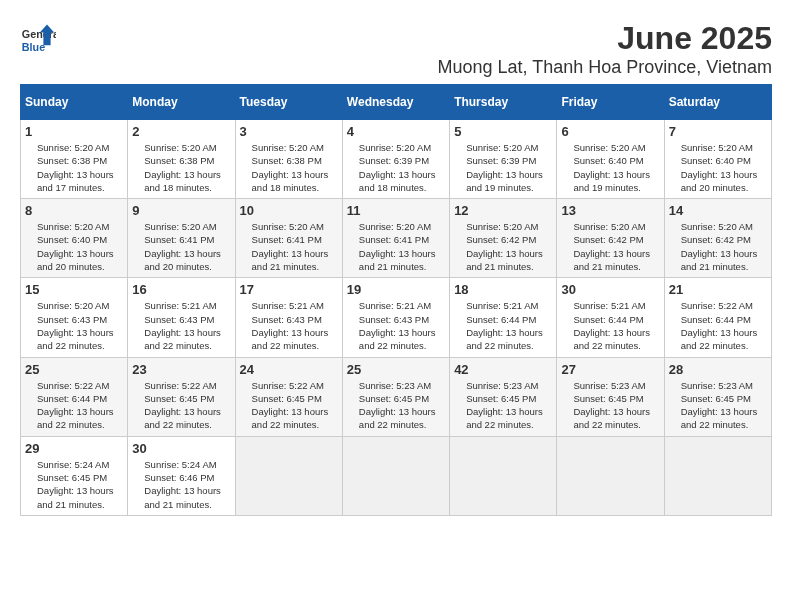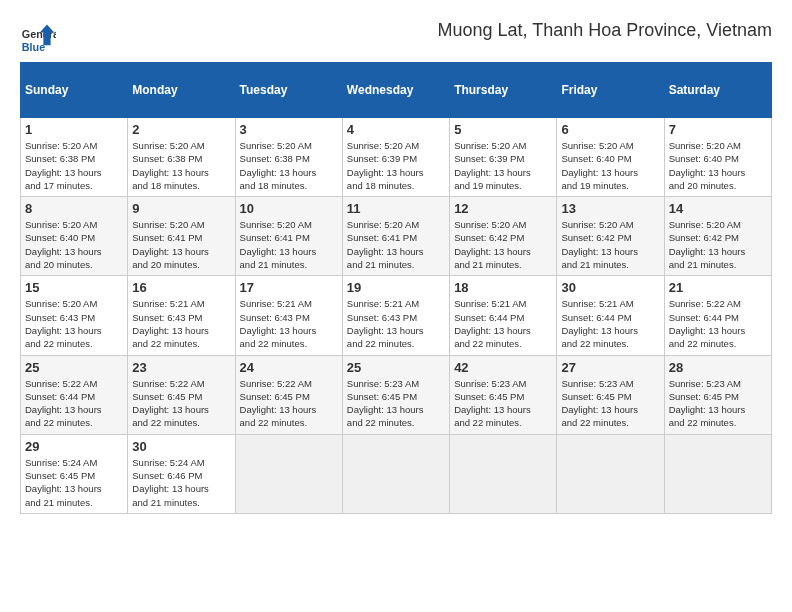--- a/index.html
+++ b/index.html
@@ -38,21 +38,21 @@
       color: #333;
     }
     table {
       width: 100%;
       border-collapse: collapse;
       font-size: 10px;
     }
     thead tr th {
       background-color: #1a5fa8;
       color: #fff;
-      padding: 20px 4px;
+      padding: 10px 4px;
       text-align: left;
       font-size: 12px;
       font-weight: bold;
       border: 1px solid #1a5fa8;
     }
     tbody tr td {
       border: 1px solid #ccc;
       vertical-align: top;
       padding: 4px;
       width: 107px;
@@ -66,37 +66,39 @@
       font-size: 13px;
       font-weight: bold;
       color: #333;
       display: block;
       margin-bottom: 2px;
     }
     .day-info {
       color: #333;
       font-size: 9.5px;
       line-height: 1.4;
+      margin-left: 12px;
     }
     td.empty {
       background: #f0f0f0;
     }
   </style>
 </head>
 <body>
 
 <div class="header-area">
   <div class="logo">
     <svg class="logo-icon" viewBox="0 0 40 40">
       <text x="2" y="20" font-size="12" font-weight="bold" fill="#333">General</text>
       <text x="2" y="34" font-size="12" font-weight="bold" fill="#1a5fa8">Blue</text>
       <polygon points="30,5 38,14 34,14 34,28 26,28 26,14 22,14" fill="#1a5fa8"></polygon>
     </svg>
   </div>
   <div class="title-area">
+    <div class="calendar-title">June 2025</div>
     <div class="calendar-subtitle">Muong Lat, Thanh Hoa Province, Vietnam</div>
   </div>
 </div>
 
 <table>
   <thead>
     <tr id="header-row">
         <th>Sunday</th>
         <th>Monday</th>
         <th>Tuesday</th>

